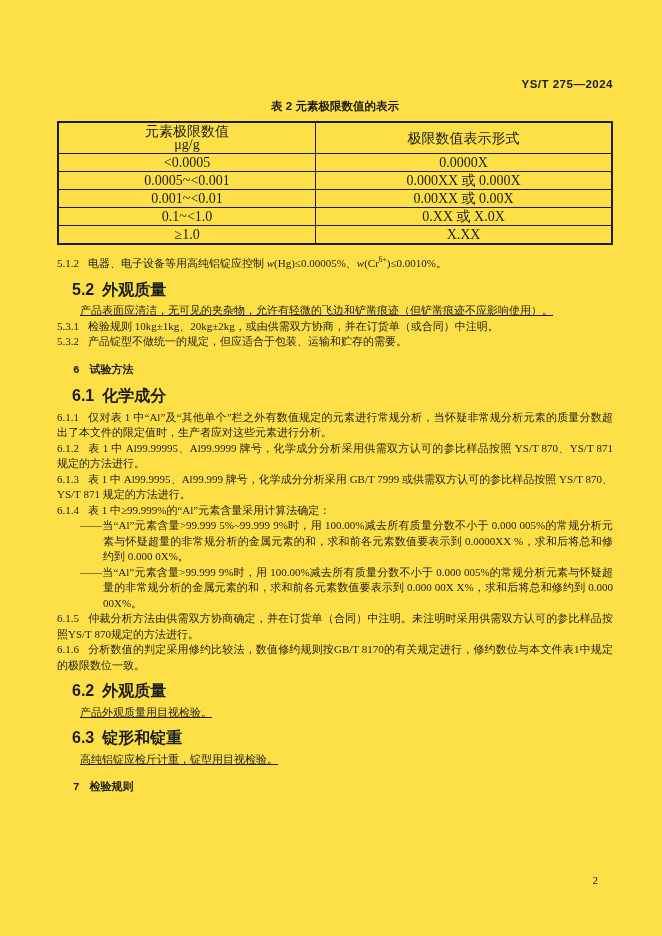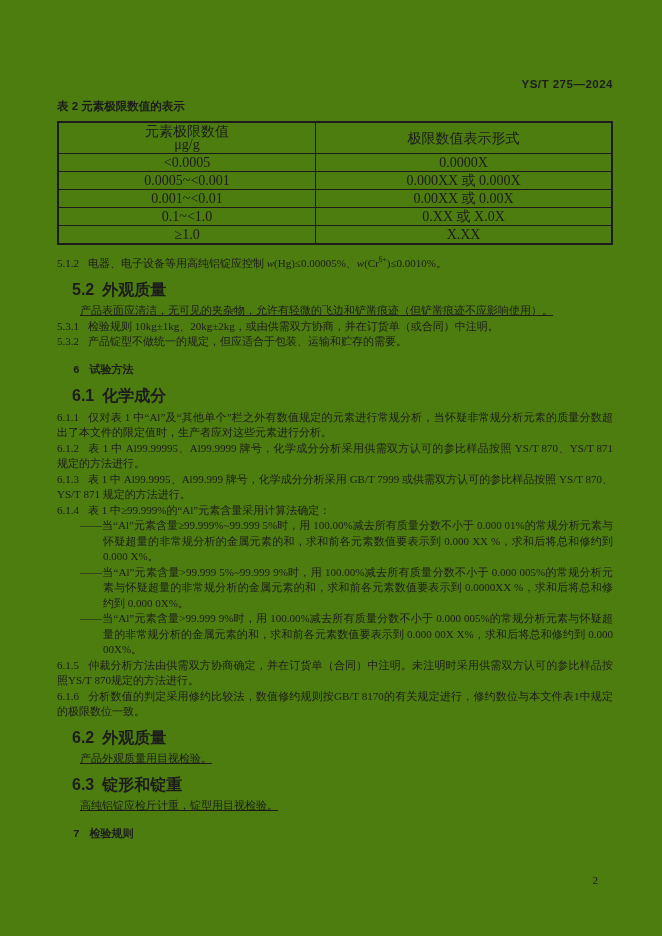--- a/index.html
+++ b/index.html
@@ -5,37 +5,38 @@
   * { margin:0; padding:0; box-sizing:border-box; }
   html,body { background:#ffffff; }
   body {
     font-family:"Liberation Serif","DejaVu Serif",serif;
     color:#1c1c1c;
     -webkit-font-smoothing:antialiased;
   }
   .page {
     position:relative;
     width:662px; height:936px;
-    background:#4d7c0f;
+    background:#fde047;
     overflow:hidden;
   }
   .content {
     position:absolute;
     left:57px; top:78px;
     width:556px;
   }
   .doc-number {
     text-align:right;
     font-family:"Liberation Sans","DejaVu Sans",sans-serif;
     font-weight:bold;
     font-size:11.5px;
     letter-spacing:0.5px;
     margin-bottom:9px;
   }
   .table-title {
+    text-align:center;
     font-family:"Liberation Sans","DejaVu Sans",sans-serif;
     font-weight:bold;
     font-size:11.5px;
     margin-bottom:7px;
   }
   table.limits {
     width:100%;
     border-collapse:collapse;
     font-size:14px;
     table-layout:fixed;
@@ -156,21 +157,20 @@
 
       <p class="h1"><span class="num">6</span><span>试验方法</span></p>
 
       <p class="h2"><span class="num">6.1</span><span>化学成分</span></p>
 
       <p class="np"><span class="num">6.1.1</span><span>仅对表 1 中“Al”及“其他单个”栏之外有数值规定的元素进行常规分析，当怀疑非常规分析元素的质量分数超出了本文件的限定值时，生产者应对这些元素进行分析。</span></p>
       <p class="np"><span class="num">6.1.2</span><span>表 1 中 Al99.99995、Al99.9999 牌号，化学成分分析采用供需双方认可的参比样品按照 YS/T 870、YS/T 871 规定的方法进行。</span></p>
       <p class="np"><span class="num">6.1.3</span><span>表 1 中 Al99.9995、Al99.999 牌号，化学成分分析采用 GB/T 7999 或供需双方认可的参比样品按照 YS/T 870、YS/T 871 规定的方法进行。</span></p>
       <p class="np"><span class="num">6.1.4</span><span>表 1 中≥99.999%的“Al”元素含量采用计算法确定：</span></p>
 
-      <p class="dash-item">——当“Al”元素含量≥99.999%~99.999 5%时，用 100.00%减去所有质量分数不小于 0.000 01%的常规分析元素与怀疑超量的非常规分析的金属元素的和，求和前各元素数值要表示到 0.000 XX %，求和后将总和修约到 0.000 X%。</p>
       <p class="dash-item">——当“Al”元素含量&gt;99.999 5%~99.999 9%时，用 100.00%减去所有质量分数不小于 0.000 005%的常规分析元素与怀疑超量的非常规分析的金属元素的和，求和前各元素数值要表示到 0.0000XX %，求和后将总和修约到 0.000 0X%。</p>
       <p class="dash-item">——当“Al”元素含量&gt;99.999 9%时，用 100.00%减去所有质量分数不小于 0.000 005%的常规分析元素与怀疑超量的非常规分析的金属元素的和，求和前各元素数值要表示到 0.000 00X X%，求和后将总和修约到 0.000 00X%。</p>
 
       <p class="np"><span class="num">6.1.5</span><span>仲裁分析方法由供需双方协商确定，并在订货单（合同）中注明。未注明时采用供需双方认可的参比样品按照YS/T 870规定的方法进行。</span></p>
       <p class="np"><span class="num">6.1.6</span><span>分析数值的判定采用修约比较法，数值修约规则按GB/T 8170的有关规定进行，修约数位与本文件表1中规定的极限数位一致。</span></p>
 
       <p class="h2"><span class="num">6.2</span><span>外观质量</span></p>
       <p class="para-indent">产品外观质量用目视检验。</p>
 
       <p class="h2"><span class="num">6.3</span><span>锭形和锭重</span></p>

